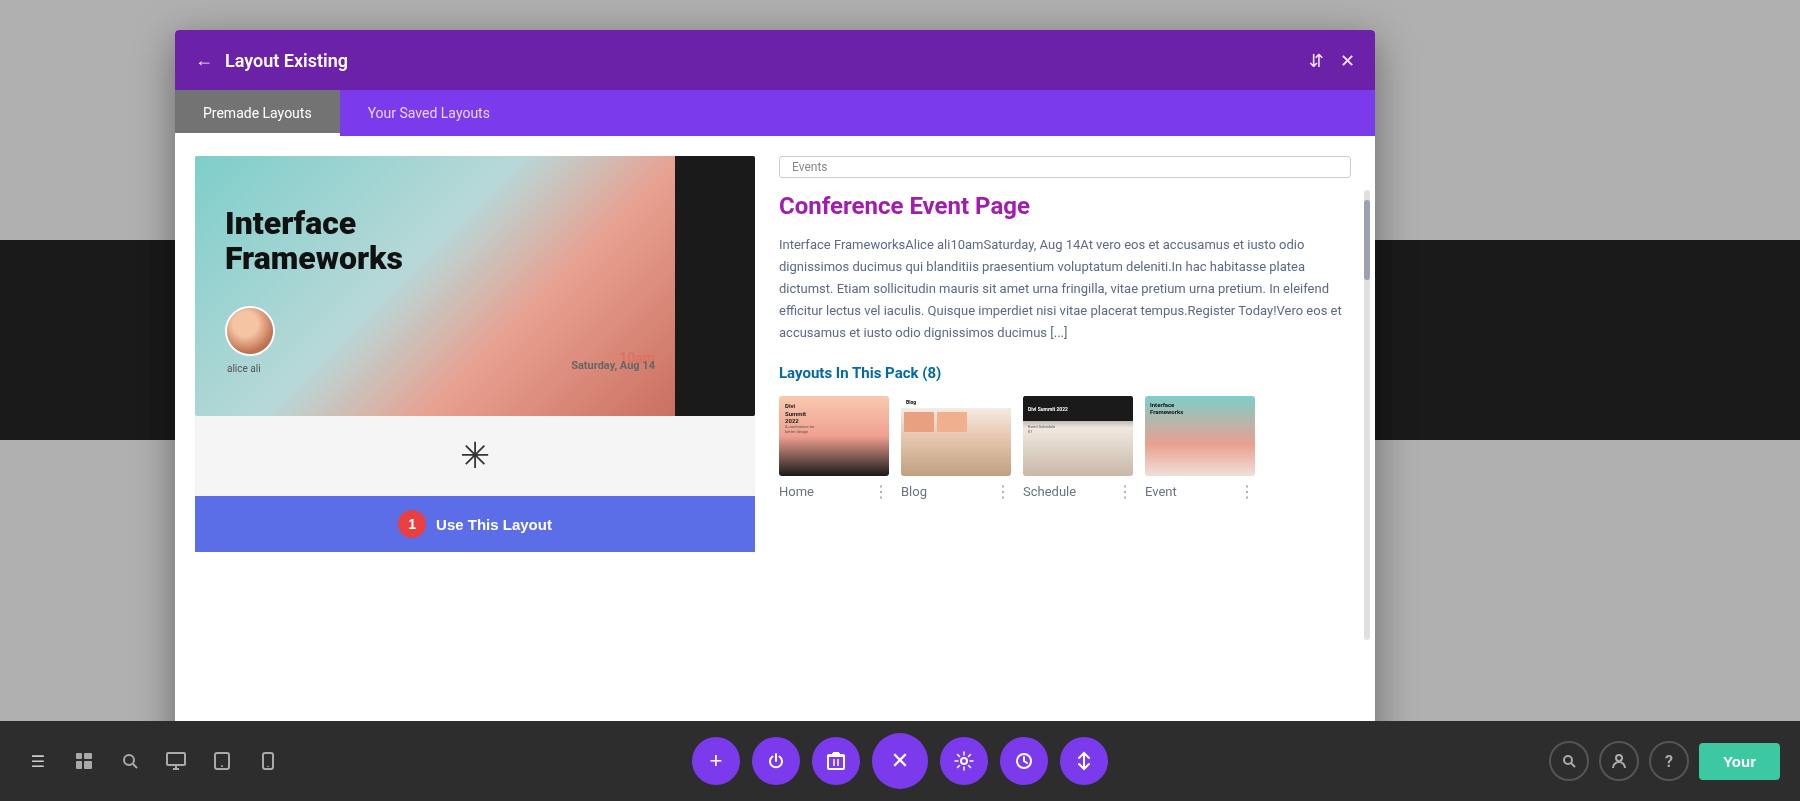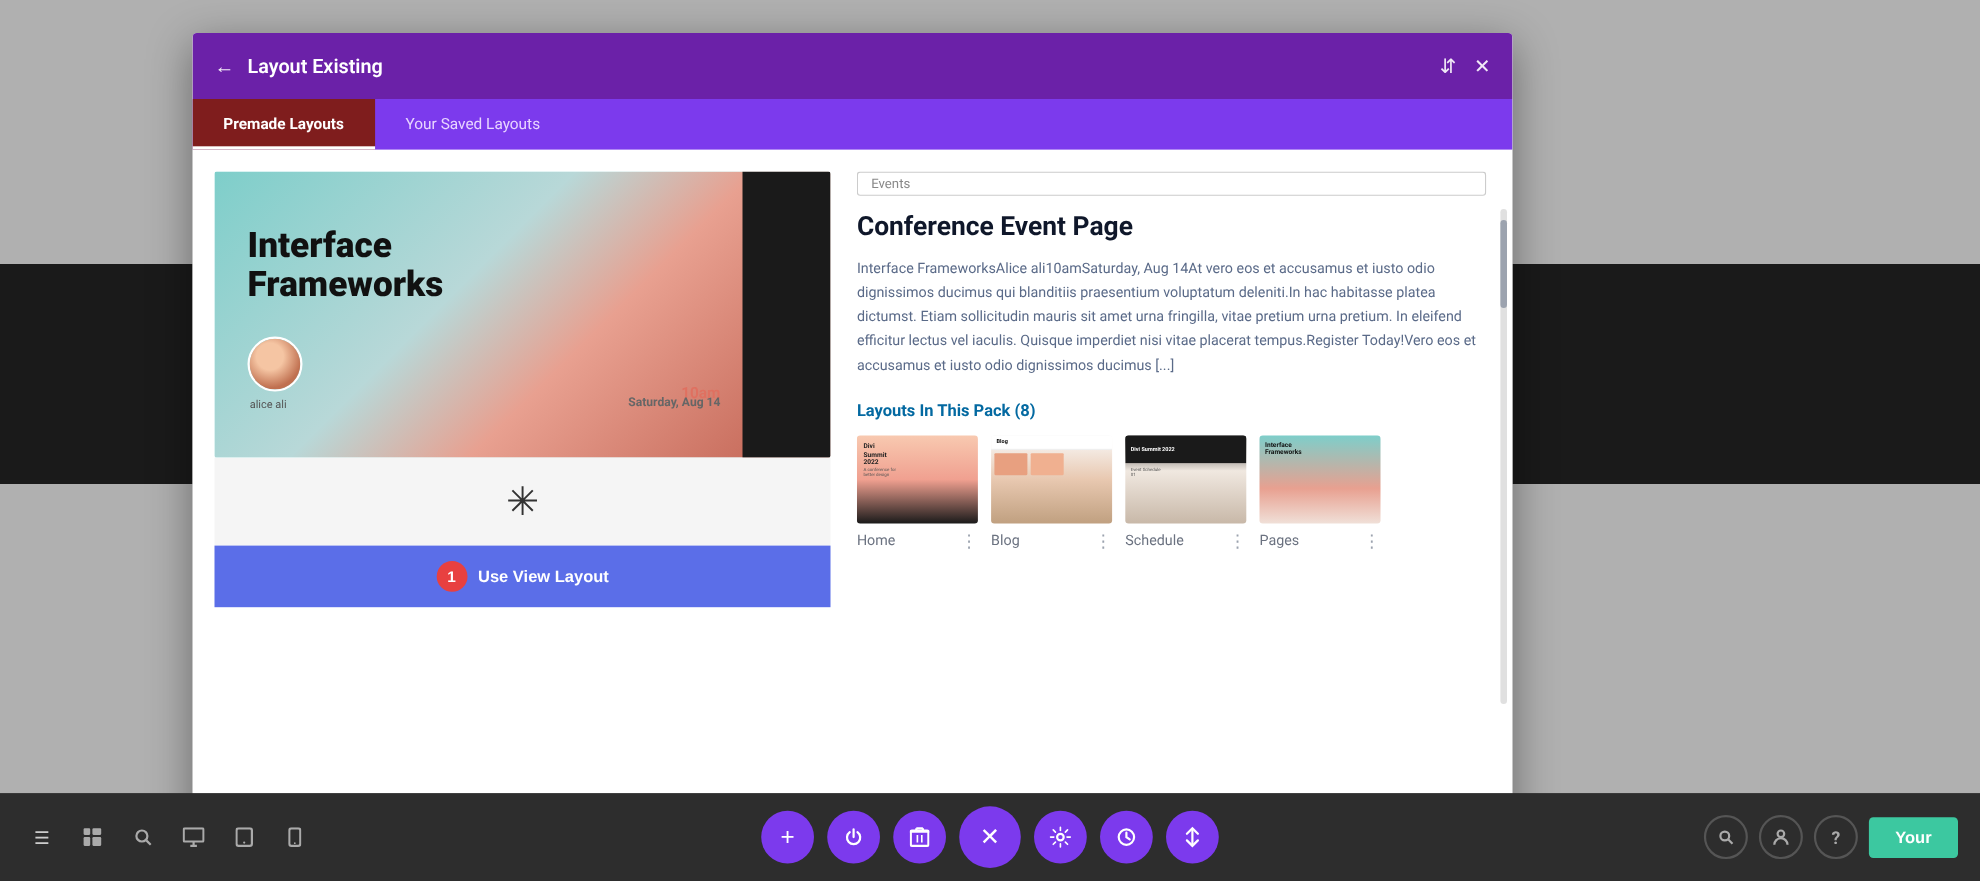--- a/index.html
+++ b/index.html
@@ -82,23 +82,23 @@
     .tab-item {
       padding: 0 28px;
       display: flex;
       align-items: center;
       font-size: 14px;
       color: #e8d5ff;
       cursor: pointer;
       position: relative;
     }
     .tab-item.active {
-      background: #7f1d1d;
+      background: #737373;
       color: #fff;
-      font-weight: 700;
+      font-weight: 400;
     }
     .tab-item.active::after {
       content: '';
       position: absolute;
       bottom: 0; left: 0; right: 0;
       height: 3px;
       background: #fff;
     }
 
     
@@ -256,21 +256,21 @@
       color: #888;
       font-size: 12px;
       padding: 3px 12px;
       border-radius: 3px;
       margin-bottom: 14px;
     }
 
     .details-title {
       font-size: 24px;
       font-weight: 700;
-      color: #0f172a;
+      color: #a21caf;
       margin-bottom: 14px;
     }
 
     .details-description {
       font-size: 13px;
       color: #5a6a88;
       line-height: 1.7;
       margin-bottom: 20px;
     }
 
@@ -529,21 +529,21 @@
         </div>
       </div>
 
       <div class="preview-asterisk">
         <span>✳</span>
       </div>
 
       <div class="preview-actions">
         <button class="btn-use-layout">
           <span class="btn-badge">1</span>
-          <span>Use View Layout</span>
+          <span>Use This Layout</span>
         </button>
       </div>
     </div>
 
     <div class="details-panel">
       <span class="category-badge">Events</span>
       <h2 class="details-title">Conference Event Page</h2>
       <p class="details-description">Interface FrameworksAlice ali10amSaturday, Aug 14At vero eos et accusamus et iusto odio dignissimos ducimus qui blanditiis praesentium voluptatum deleniti.In hac habitasse platea dictumst. Etiam sollicitudin mauris sit amet urna fringilla, vitae pretium urna pretium. In eleifend efficitur lectus vel iaculis. Quisque imperdiet nisi vitae placerat tempus.Register Today!Vero eos et accusamus et iusto odio dignissimos ducimus [...]</p>
 
       <div class="layouts-in-pack">Layouts In This Pack (8)</div>
@@ -590,21 +590,21 @@
             <span class="thumb-label">Schedule</span>
             <span class="thumb-more">⋮</span>
           </div>
         </div>
 
         <div class="layout-thumb-item">
           <div class="layout-thumb-img thumb-event">
             <div style="padding:5px; font-size:6px; font-weight:700; color:#111;">Interface<br>Frameworks</div>
           </div>
           <div class="thumb-label-row">
-            <span class="thumb-label">Pages</span>
+            <span class="thumb-label">Event</span>
             <span class="thumb-more">⋮</span>
           </div>
         </div>
 
       </div>
     </div>
 
     <div class="scroll-track">
       <div class="scroll-thumb"></div>
     </div>

